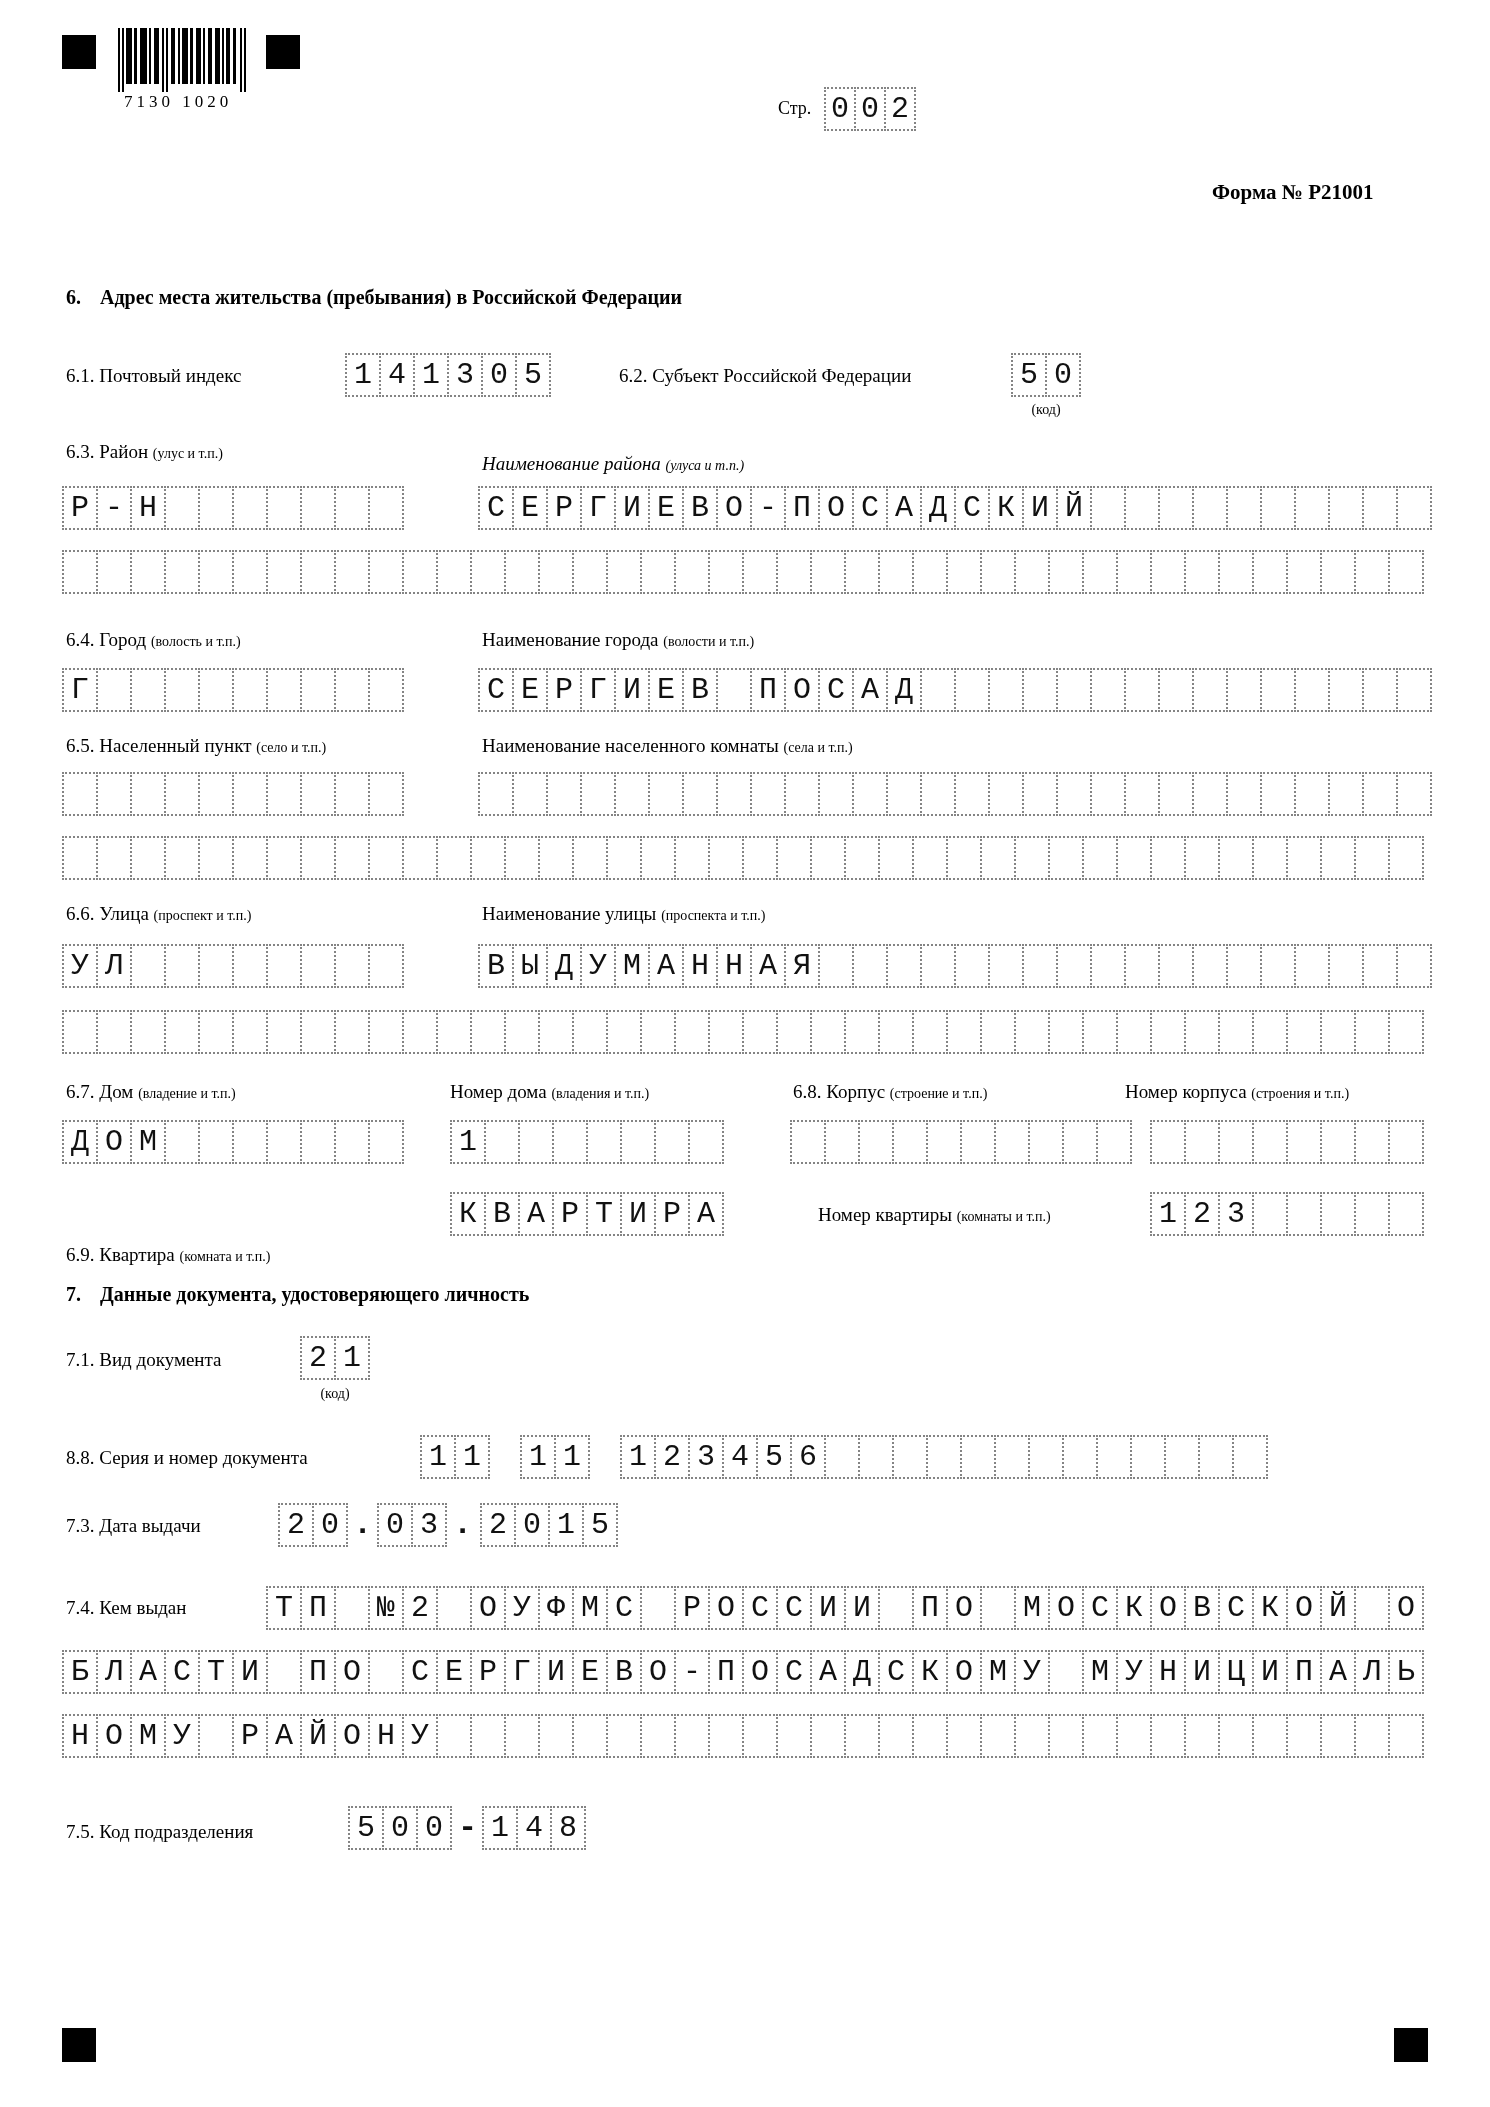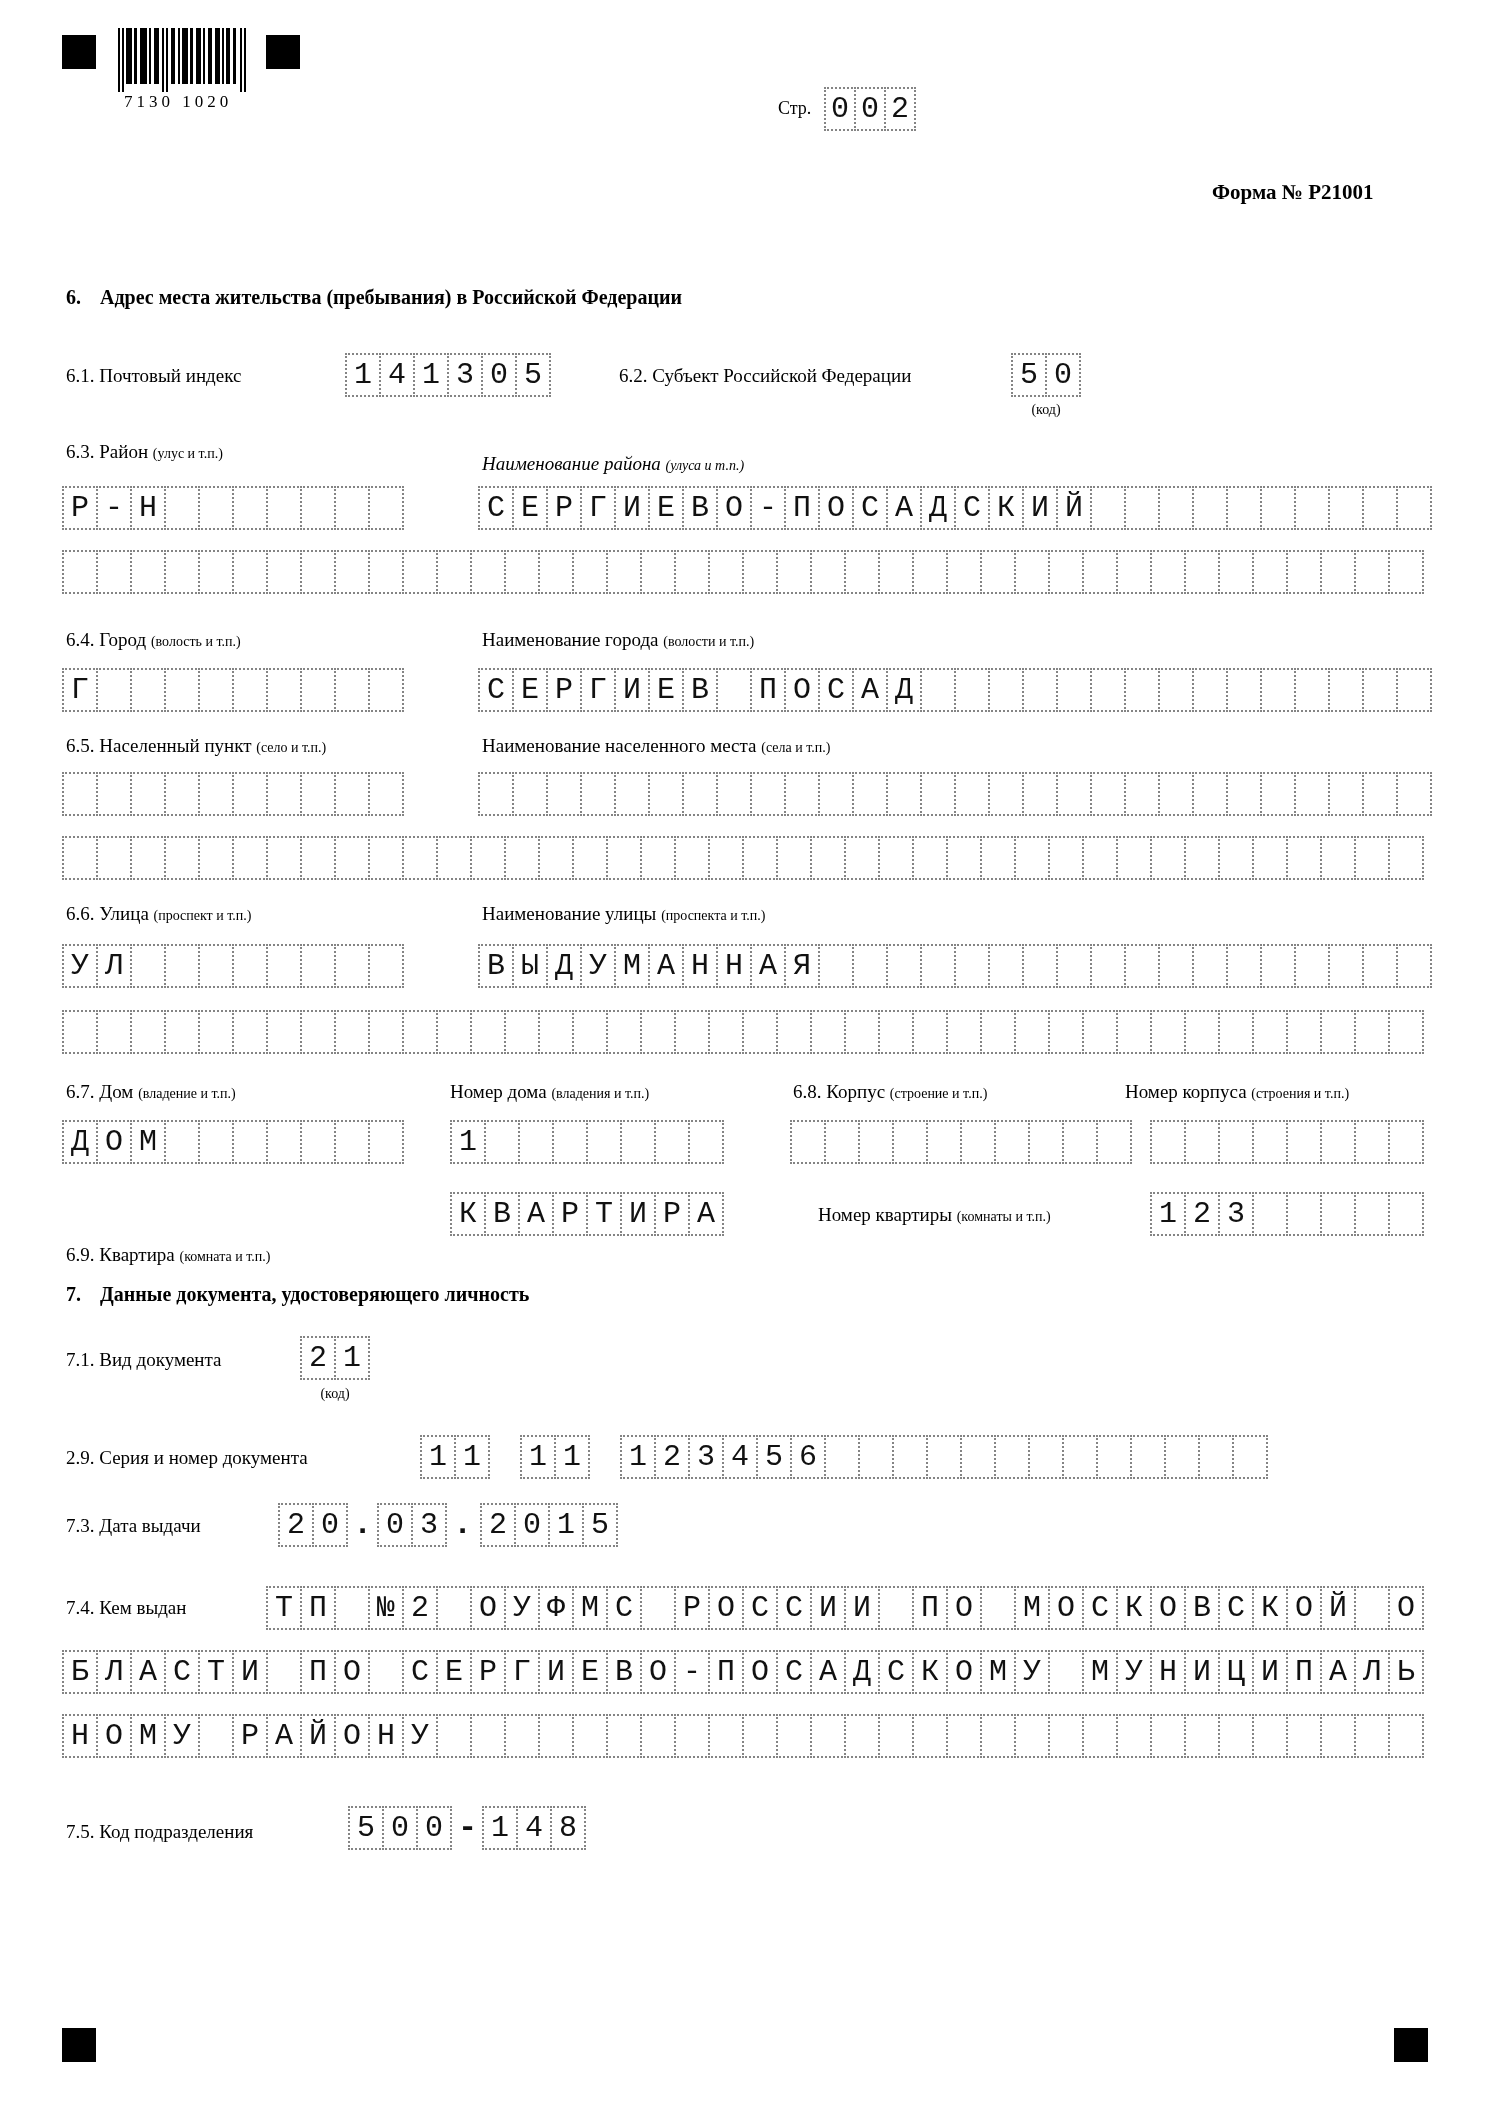--- a/index.html
+++ b/index.html
@@ -230,21 +230,21 @@
       <div class="cell"></div>
       <div class="cell"></div>
       <div class="cell"></div>
       <div class="cell"></div>
     </div>
 
   <div class="lbl" style="left:66px;top:734px;">
     <span>6.5. Населенный пункт</span> <span class="note">(село и т.п.)</span>
   </div>
   <div class="lbl" style="left:482px;top:734px;">
-    <span>Наименование населенного места</span> <span class="note">(села и т.п.)</span>
+    <span>Наименование населенного комнаты</span> <span class="note">(села и т.п.)</span>
   </div>
   <div class="cellrow" style="left:62px;top:772px;">
       <div class="cell"></div>
       <div class="cell"></div>
       <div class="cell"></div>
       <div class="cell"></div>
       <div class="cell"></div>
       <div class="cell"></div>
       <div class="cell"></div>
       <div class="cell"></div>
@@ -506,21 +506,21 @@
   <div class="lbl" style="left:66px;top:1348px;">
     <span>7.1. Вид документа</span>
   </div>
   <div class="cellrow" style="left:300px;top:1336px;">
       <div class="cell">2</div>
       <div class="cell">1</div>
     </div>
   <div class="code-note" style="left:299px;top:1386px;">(код)</div>
 
   <div class="lbl" style="left:66px;top:1446px;">
-    <span>2.9. Серия и номер документа</span>
+    <span>8.8. Серия и номер документа</span>
   </div>
   <div class="cellrow" style="left:420px;top:1435px;">
       <div class="cell">1</div>
       <div class="cell">1</div>
     </div>
   <div class="cellrow" style="left:520px;top:1435px;">
       <div class="cell">1</div>
       <div class="cell">1</div>
     </div>
   <div class="cellrow" style="left:620px;top:1435px;">

